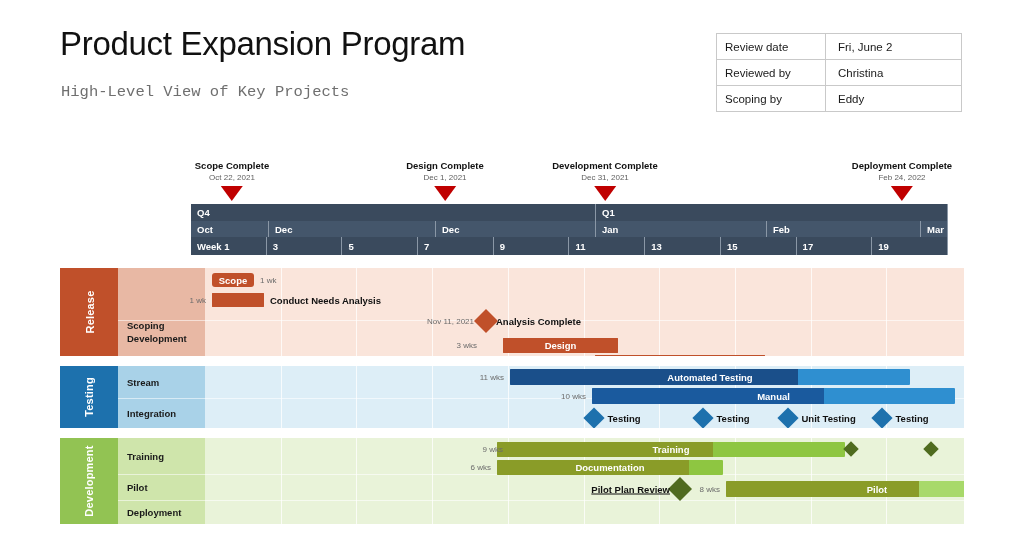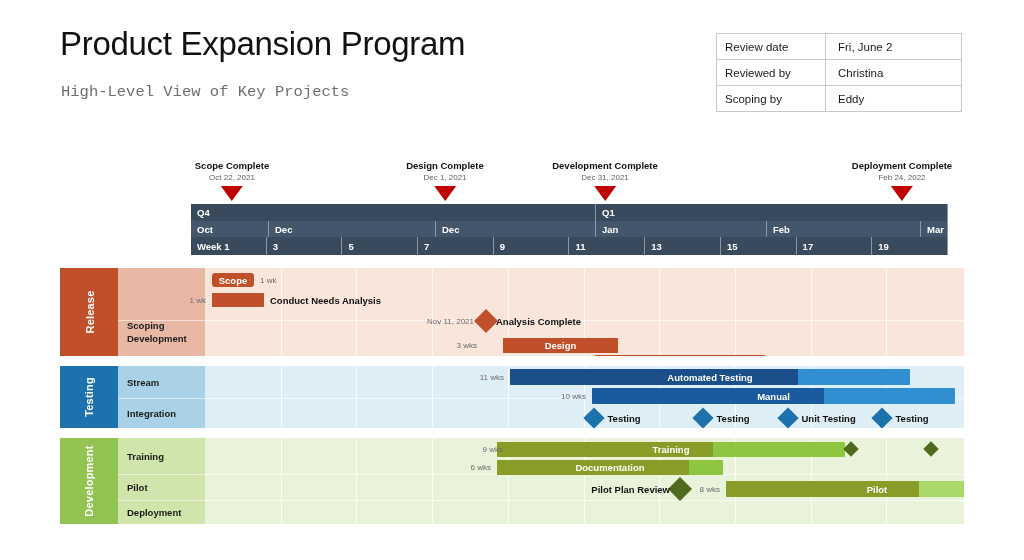--- a/index.html
+++ b/index.html
@@ -284,21 +284,21 @@
             </div>
             <div class="dur" style="top: 11px; left: 260px; width: 38px;">9 wks</div>
             <div class="dia" style="left: 646px; top: 11px; width: 11px; height: 11px; background: rgb(79, 107, 31);"></div>
             <div class="dia" style="left: 726px; top: 11px; width: 11px; height: 11px; background: rgb(79, 107, 31);"></div>
             <div class="bar" style="left: 292px; width: 226px; top: 21.5px; height: 15px; background: rgb(142, 198, 65);">
               <div class="fill" style="width: 85%; background: rgb(138, 156, 40);"></div>
               <div class="cap">Documentation</div>
             </div>
             <div class="dur" style="top: 29px; left: 248px; width: 38px;">6 wks</div>
             <div class="dia" style="left: 475px; top: 51px; width: 17px; height: 17px; background: rgb(79, 107, 31);"></div>
-            <div class="lbl" style="top: 51px; left: 347px; width: 118px; text-align: right;">Pilot Plan Review</div>
+            <div class="lbl" style="top: 51px; left: 347px; width: 118px; text-align: right; text-decoration: underline;">Pilot Plan Review</div>
             <div class="bar" style="left: 521px; width: 302px; top: 43px; height: 16px; background: rgb(168, 217, 106);">
               <div class="fill" style="width: 64%; background: rgb(138, 156, 40);"></div>
               <div class="cap">Pilot</div>
             </div>
             <div class="dur" style="top: 51px; left: 477px; width: 38px;">8 wks</div>
           </div>
         </div>
       </div>
   </div>
 

